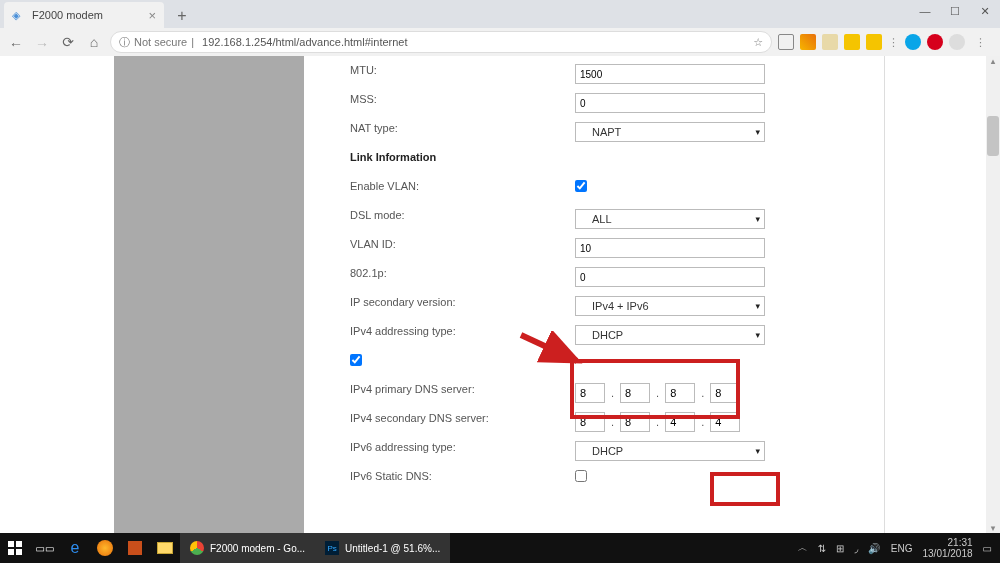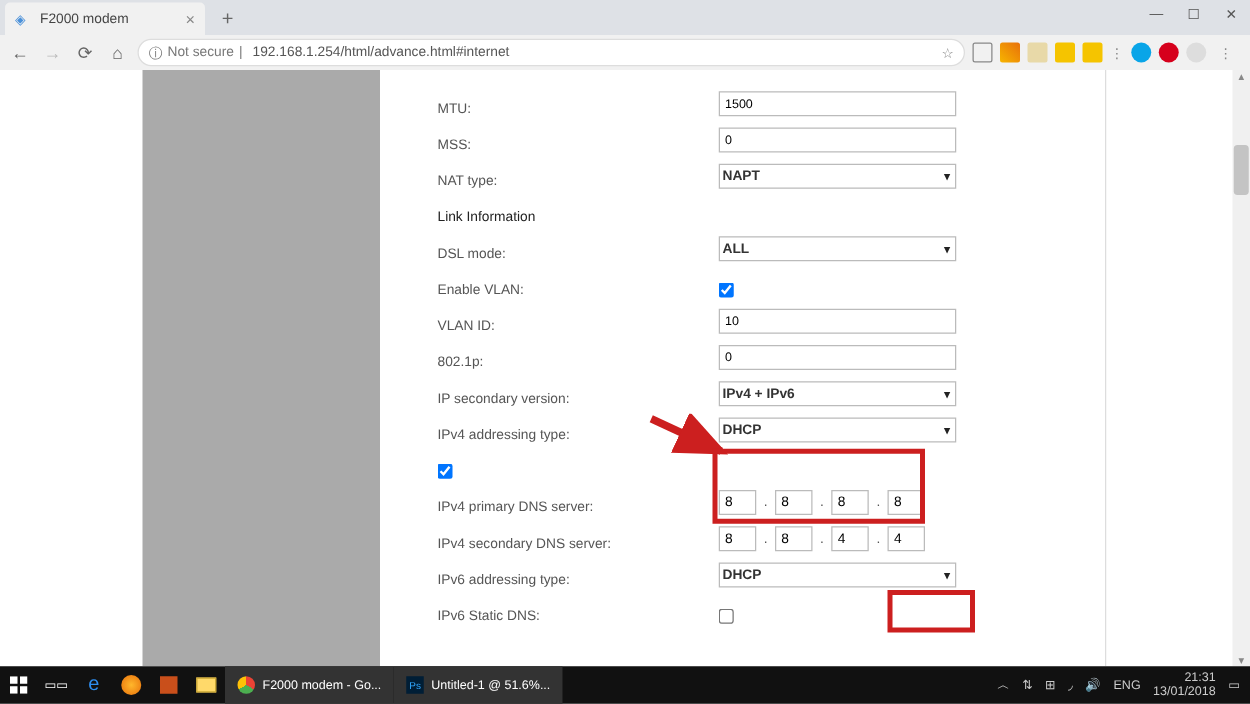--- a/index.html
+++ b/index.html
@@ -24,25 +24,25 @@
 
 
 .viewport { position: absolute; top: 56px; left: 0; right: 0; bottom: 30px; background: #fff; display: flex; overflow: hidden; }
 .left-gray { background: #aaa; width: 190px; height: 100%; margin-left: 114px; }
 .right-scroll { position: absolute; right: 0; top: 0; bottom: 0; width: 14px; background: #f0f0f0; display: flex; flex-direction: column; align-items: center; }
 .scroll-thumb { width: 12px; height: 40px; background: #c4c4c4; border-radius: 3px; margin-top: 50px; }
 .scroll-arrow-up,.scroll-arrow-dn{ font-size:9px;color:#888; }
 .scroll-arrow-dn{ margin-top:auto; }
 
 .form-panel { position: absolute; left: 330px; top: 0; width: 555px; padding: 8px 20px; background: #fff; height: 100%; border-right: 1px solid #ddd; }
-.form-row { display: flex; align-items: flex-end; height: 29px; }
+.form-row { display: flex; align-items: flex-start; height: 29px; }
 .form-label { width: 225px; font-size: 11px; color: #555; }
-.form-label.bold { font-weight: normal; color: #222; }
+.form-label.bold { font-weight: bold; color: #222; }
 .input-txt { width: 190px; height: 20px; border: 1px solid #bbb; padding: 0 4px; font-size: 10px; background: #fff; }
-.select-ctl { width: 190px; height: 20px; border: 1px solid #bbb; padding: 0 2px; font-size: 11px; background: #fff; position: relative; display: flex; align-items: center; font-weight: bold; }
+.select-ctl { width: 190px; height: 20px; border: 1px solid #bbb; padding: 0 16px; font-size: 11px; background: #fff; position: relative; display: flex; align-items: center; }
 .select-ctl::after { content: "▾"; position: absolute; right: 4px; font-size: 9px; color: #222; }
 .checkbox-ctl { width: 12px; height: 12px; }
 .ip-octets { display: flex; gap: 6px; align-items: center; }
 .ip-octets input { width: 30px; height: 20px; border: 1px solid #bbb; text-align: left; padding: 0 4px; font-size: 11px; }
 .ip-octets .dot { color: #555; }
 
 
 .red-box { position: absolute; border: 4px solid #cc1f1f; pointer-events: none; }
 .red-arrow { position: absolute; pointer-events:none; }
 
@@ -111,28 +111,28 @@
     <div class="form-row">
       <div class="form-label">NAT type:</div>
       <div class="select-ctl">
           <span>NAPT</span>
         </div>
     </div>
     <div class="form-row">
       <div class="form-label bold">Link Information</div>
     </div>
     <div class="form-row">
-      <div class="form-label">DSL mode:</div>
-      <div class="select-ctl">
-          <span>ALL</span>
-        </div>
-    </div>
-    <div class="form-row">
       <div class="form-label">Enable VLAN:</div>
       <input type="checkbox" class="checkbox-ctl" checked="" style="">
+    </div>
+    <div class="form-row">
+      <div class="form-label">DSL mode:</div>
+      <div class="select-ctl">
+          <span>ALL</span>
+        </div>
     </div>
     <div class="form-row">
       <div class="form-label">VLAN ID:</div>
       <input class="input-txt" value="10" style="">
     </div>
     <div class="form-row">
       <div class="form-label">802.1p:</div>
       <input class="input-txt" value="0" style="">
     </div>
     <div class="form-row">

